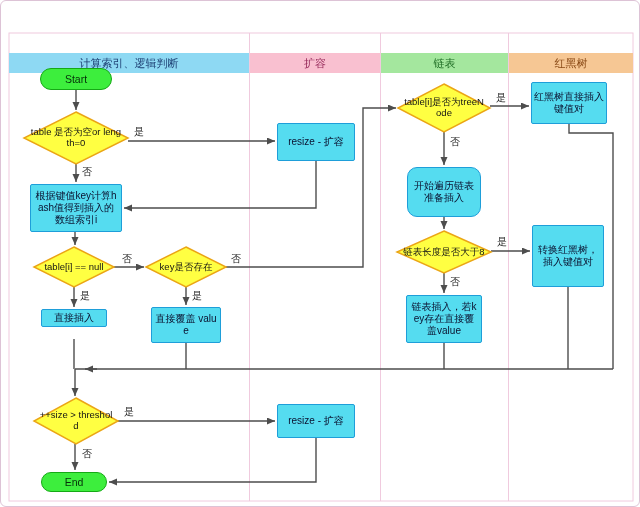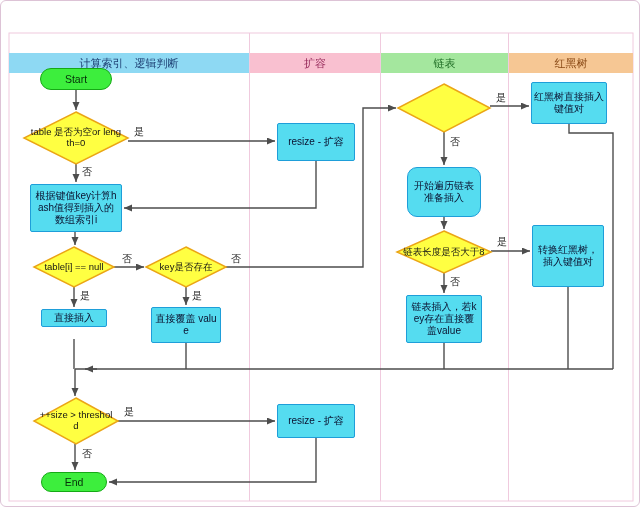--- a/index.html
+++ b/index.html
@@ -110,20 +110,21 @@
 
   <div class="node process" style="left:405px;top:294px;width:76px;height:48px;">链表插入，若key存在直接覆盖value</div>
 
   <div class="node process" style="left:276px;top:403px;width:78px;height:34px;">resize - 扩容</div>
 
   <div class="node terminal" style="left:40px;top:471px;width:66px;height:20px;">End</div>
 
   <div class="dtext" style="left:29px;top:116px;width:92px;height:42px;">table 是否为空or length=0</div>
   <div class="dtext" style="left:36px;top:250px;width:74px;height:32px;">table[i] == null</div>
   <div class="dtext" style="left:150px;top:250px;width:70px;height:32px;">key是否存在</div>
+  <div class="dtext" style="left:403px;top:88px;width:80px;height:38px;">table[i]是否为treeNode</div>
   <div class="dtext" style="left:400px;top:235px;width:86px;height:32px;">链表长度是否大于8</div>
   <div class="dtext" style="left:38px;top:401px;width:74px;height:38px;">++size &gt; threshold</div>
 
   <span class="elabel" style="left:133px;top:124px;">是</span>
   <span class="elabel" style="left:81px;top:164px;">否</span>
   <span class="elabel" style="left:79px;top:288px;">是</span>
   <span class="elabel" style="left:121px;top:251px;">否</span>
   <span class="elabel" style="left:191px;top:288px;">是</span>
   <span class="elabel" style="left:230px;top:251px;">否</span>
   <span class="elabel" style="left:495px;top:90px;">是</span>

